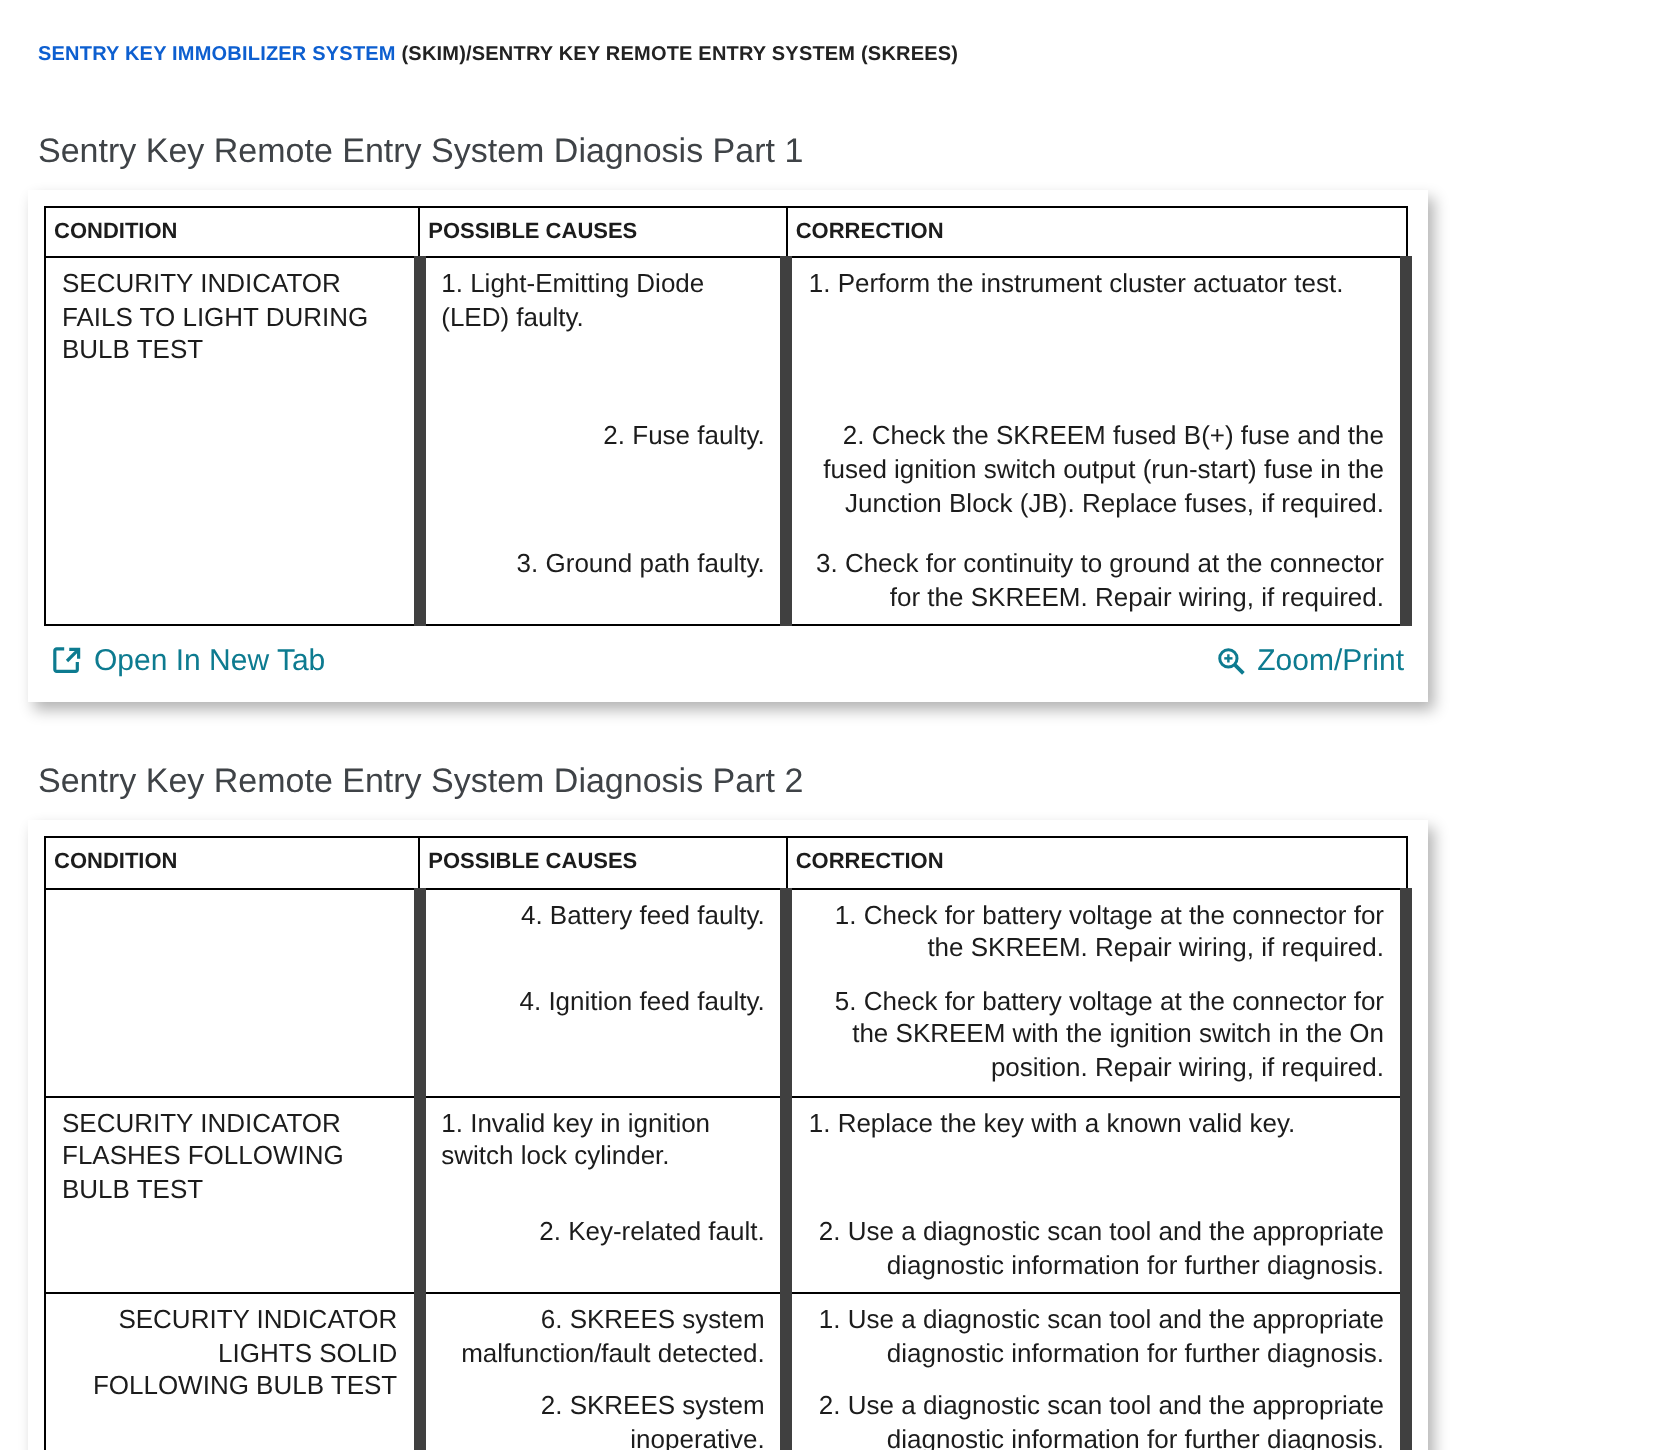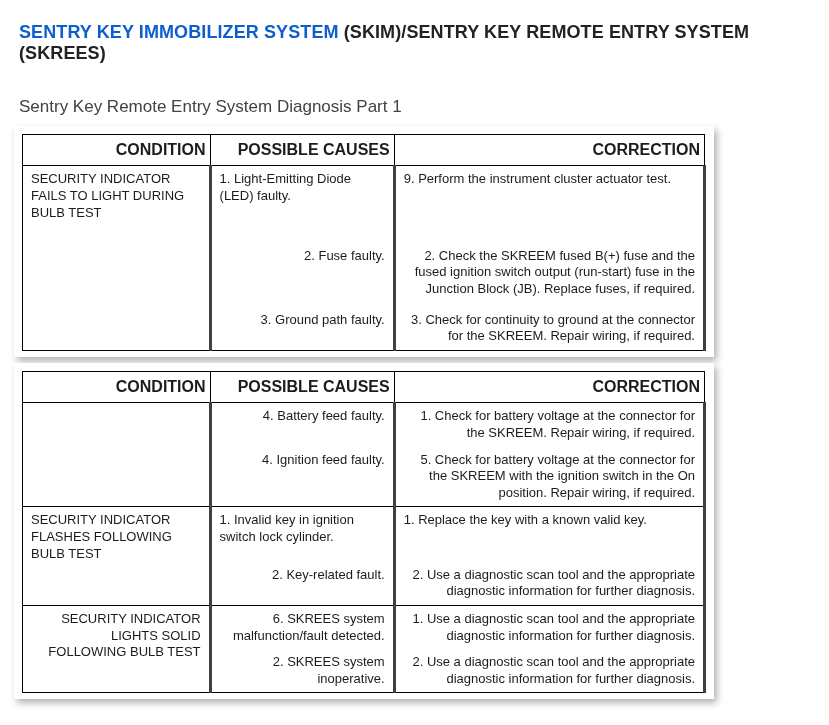--- a/index.html
+++ b/index.html
@@ -5,21 +5,21 @@
   * { box-sizing: border-box; margin: 0; padding: 0; }
   body {
     width: 829px;
     min-height: 725px;
     background: #ffffff;
     font-family: "Liberation Sans", "DejaVu Sans", sans-serif;
     color: #1f1f1f;
     padding: 16px 0 20px 14px;
   }
   .page-title {
-    font-size: 18px;
+    font-size: 10px;
     font-weight: bold;
     margin: 6px 0 0 5px;
     letter-spacing: 0.1px;
   }
   .page-title .title-blue { color: #0d5fd0; }
   .page-title .title-dark { color: #222222; }
   .section-heading {
     font-size: 17px;
     font-weight: 400;
     color: #3f4347;
@@ -40,27 +40,27 @@
     font-size: 13px;
     line-height: 1.28;
     color: #1c1c1c;
   }
   table.diag col.c1 { width: 27.5%; }
   table.diag col.c2 { width: 27%; }
   table.diag col.c3 { width: 45.5%; }
   table.diag th {
     border: 1px solid #000000;
     font-weight: bold;
-    text-align: right;
+    text-align: left;
     padding: 5px 4px;
-    font-size: 16px;
+    font-size: 11px;
   }
   table.diag td {
     border-left: 1px solid #000000;
-    border-right: 3px solid #404040;
+    border-right: 6px solid #404040;
     vertical-align: top;
     padding: 5px 8px 4px 8px;
     text-align: left;
   }
   table.diag tr.group-start td { border-top: 1px solid #000000; }
   
   tr.pad-xl td { padding-bottom: 38px; }
   tr.pad-lg td { padding-bottom: 16px; margin-left: 44px; }
   tr.pad-md td { padding-bottom: 9px; text-align: right; }
   tr.pad-sm td { padding-bottom: 5px; text-align: right; }
@@ -101,37 +101,61 @@
         <tr>
           <th>CONDITION</th>
           <th>POSSIBLE CAUSES</th>
           <th>CORRECTION</th>
         </tr>
       </thead>
       <tbody>
         <tr class="pad-xl">
           <td rowspan="3">SECURITY INDICATOR FAILS TO LIGHT DURING BULB TEST</td>
           <td>1. Light-Emitting Diode (LED) faulty.</td>
-          <td>9. Perform the instrument cluster actuator test.</td>
+          <td>1. Perform the instrument cluster actuator test.</td>
         </tr>
         <tr class="pad-md">
           <td>2. Fuse faulty.</td>
           <td>2. Check the SKREEM fused B(+) fuse and the fused ignition switch output (run-start) fuse in the Junction Block (JB). Replace fuses, if required.</td>
         </tr>
         <tr class="pad-sm">
           <td>3. Ground path faulty.</td>
           <td>3. Check for continuity to ground at the connector for the SKREEM. Repair wiring, if required.</td>
         </tr>
       </tbody>
     </table>
 
+    <div class="card-links">
+      <a class="link" href="#">
+        <span class="icon">
+          <svg width="15" height="15" viewBox="0 0 16 16" fill="none">
+            <path d="M13.5 8.5v4a1 1 0 0 1-1 1h-10a1 1 0 0 1-1-1v-10a1 1 0 0 1 1-1h4" stroke="currentColor" stroke-width="1.7"></path>
+            <path d="M9.2 1.8h5v5" stroke="currentColor" stroke-width="1.7"></path>
+            <path d="M13.8 2.2 8 8" stroke="currentColor" stroke-width="1.7"></path>
+          </svg>
+        </span>
+        <span>Open In New Tab</span>
+      </a>
+      <a class="link" href="#">
+        <span class="icon">
+          <svg width="15" height="15" viewBox="0 0 16 16" fill="none">
+            <circle cx="6.6" cy="6.6" r="4.6" stroke="currentColor" stroke-width="1.6"></circle>
+            <line x1="10.2" y1="10.2" x2="14.6" y2="14.6" stroke="currentColor" stroke-width="2"></line>
+            <line x1="4.4" y1="6.6" x2="8.8" y2="6.6" stroke="currentColor" stroke-width="1.3"></line>
+            <line x1="6.6" y1="4.4" x2="6.6" y2="8.8" stroke="currentColor" stroke-width="1.3"></line>
+          </svg>
+        </span>
+        <span>Zoom/Print</span>
+      </a>
+    </div>
   </div>
 </section>
 
 <section>
+  <h2 class="section-heading">Sentry Key Remote Entry System Diagnosis Part 2</h2>
 
   <div class="card">
     <table class="diag">
       <colgroup>
           <col class="c1">
           <col class="c2">
           <col class="c3">
         </colgroup>
       <thead>
         <tr>

